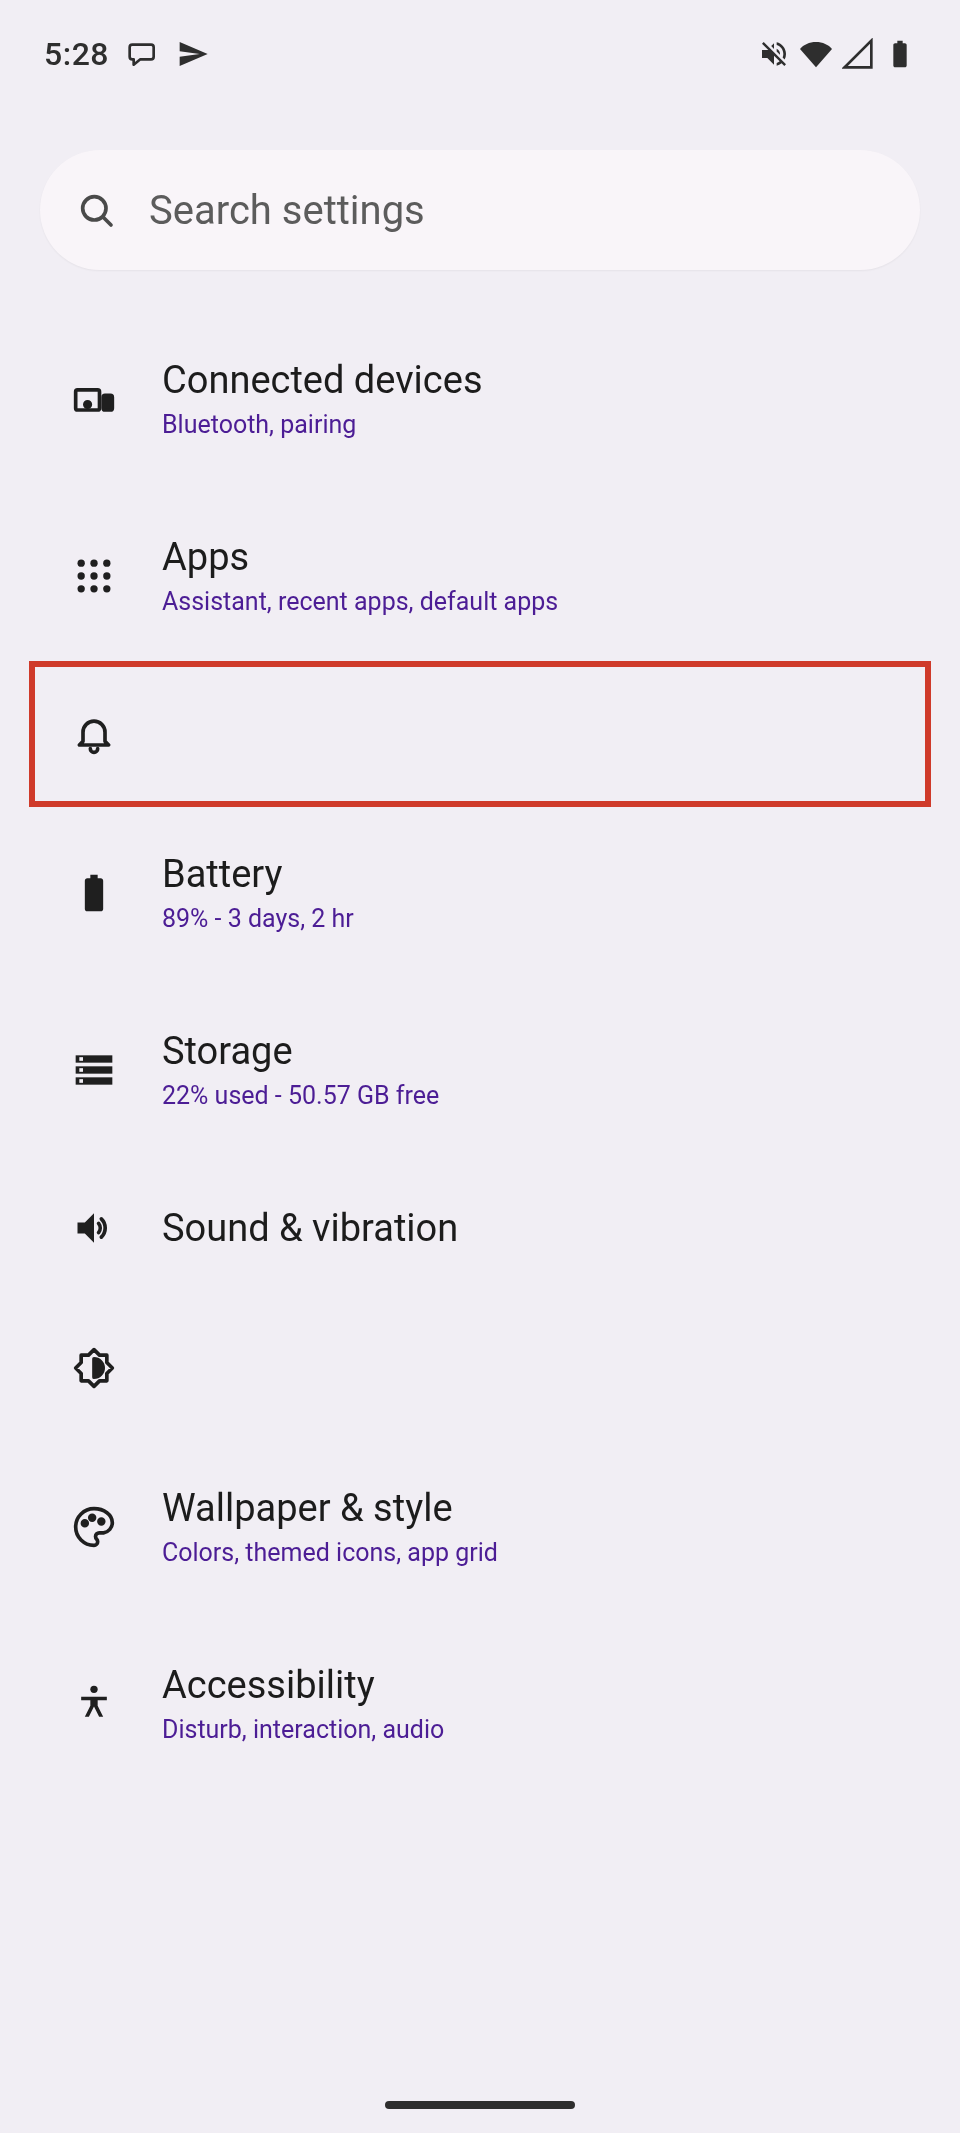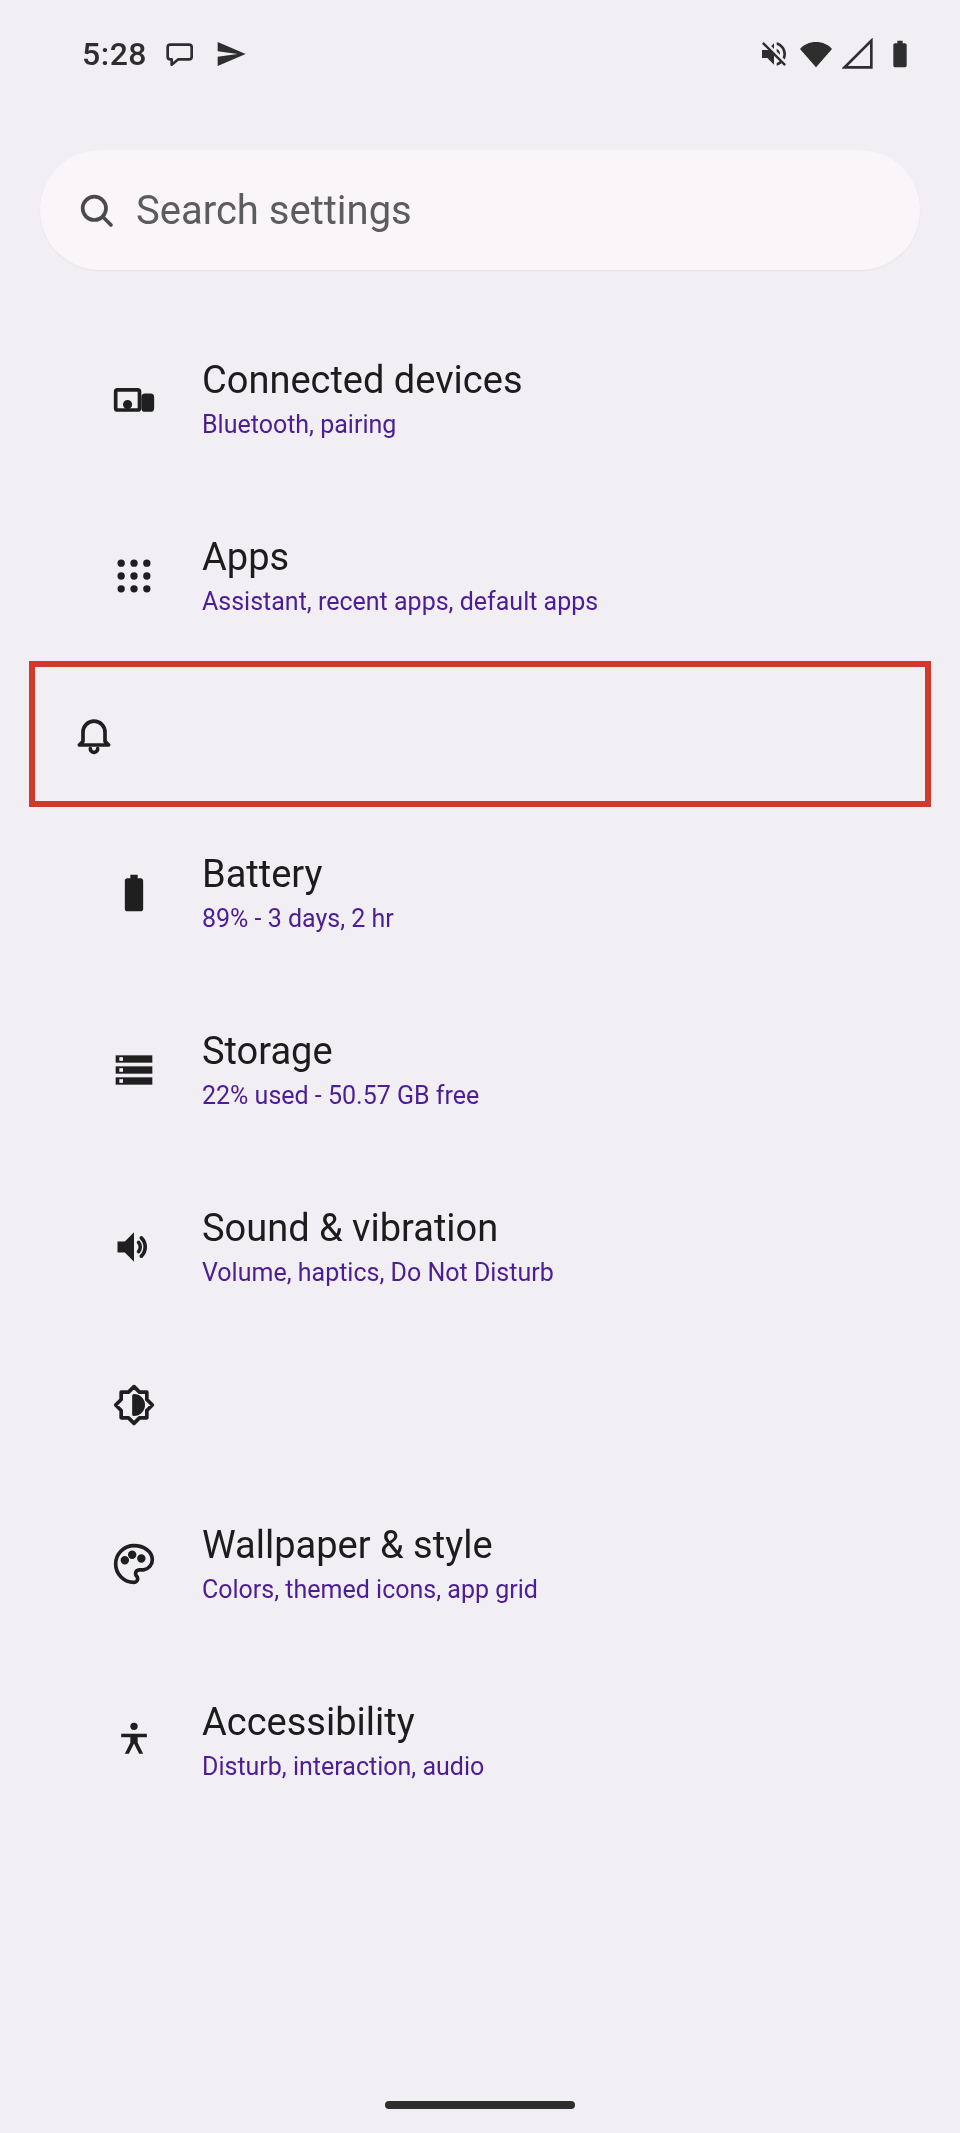--- a/index.html
+++ b/index.html
@@ -19,48 +19,48 @@
     }
     
     .status-bar {
       display: flex;
       justify-content: space-between;
       align-items: center;
       padding: 28px 44px 0 44px;
       height: 80px;
       color: #2e2e2e;
     }
-    .status-left { display: flex; align-items: center; gap: 18px; margin-left: 38px; }
+    .status-left { display: flex; align-items: center; gap: 18px; }
     .status-right { display: flex; align-items: center; gap: 10px; }
     .clock { font-size: 32px; font-weight: 500; letter-spacing: 0.5px; }
     .status-icon { width: 32px; height: 32px; display: inline-flex; align-items: center; justify-content: center; }
     .status-icon svg { width: 100%; height: 100%; }
 
     
     .search-bar {
       margin: 70px 40px 0 40px;
       height: 120px;
       background: #f9f5f9;
       border-radius: 60px;
       display: flex;
       align-items: center;
       padding: 0 36px;
-      gap: 20px;
+      gap: 33px;
       box-shadow: 0 1px 2px rgba(0,0,0,0.05);
     }
     .search-bar .sicon { width: 40px; height: 40px; color: #4a4a4a; }
     .search-bar .placeholder { font-size: 40px; color: #5c5c5c; }
 
     
     .list { flex: 1; display: flex; flex-direction: column; padding-top: 40px; }
     .row {
       display: flex;
       align-items: center;
       gap: 0;
-      padding: 48px 0 48px 112px;
+      padding: 48px 0 48px 72px;
       position: relative;
     }
     .row .ricon {
       width: 44px;
       height: 44px;
       display: flex;
       align-items: center;
       justify-content: center;
       color: #1f1f1f;
       flex: 0 0 44px;
@@ -217,21 +217,20 @@
     <div class="row">
       <span class="ricon">
         <svg viewBox="0 0 24 24" fill="#1f1f1f">
             <path d="M3 9v6h4l5 5V4L7 9H3z"></path>
             <path d="M16 7a7 7 0 0 1 0 10" fill="none" stroke="#1f1f1f" stroke-width="2" stroke-linecap="round"></path>
             <path d="M14.5 9.5a4 4 0 0 1 0 5" fill="none" stroke="#1f1f1f" stroke-width="2" stroke-linecap="round"></path>
           </svg>
       </span>
       <div class="texts">
         <span class="title">Sound &amp; vibration</span>
-        <span class="subtitle">Volume, haptics, Do Not Disturb</span>
       </div>
     </div>
 
     <div class="row">
       <span class="ricon">
         <svg viewBox="0 0 24 24" fill="none" stroke="#1f1f1f" stroke-width="2" stroke-linejoin="round">
             <polygon points="12,2 15,5 19,5 19,9 22,12 19,15 19,19 15,19 12,22 9,19 5,19 5,15 2,12 5,9 5,5 9,5"></polygon>
             <path d="M12 7v10a5 5 0 0 0 0-10z" fill="#1f1f1f"></path>
           </svg>
       </span>

